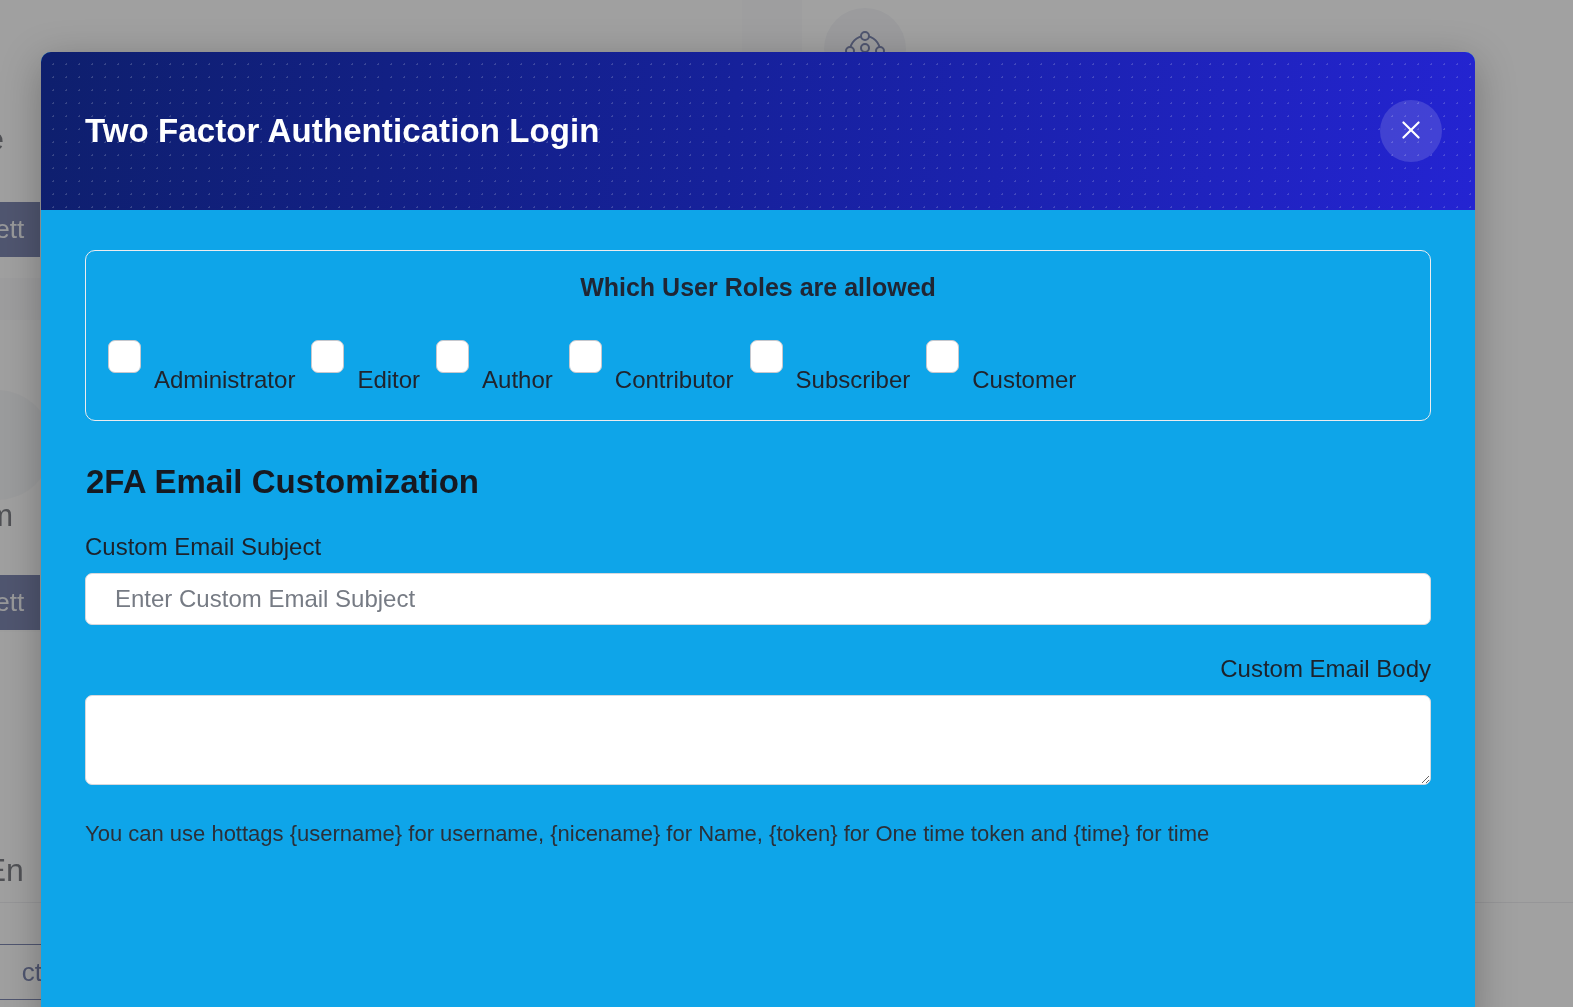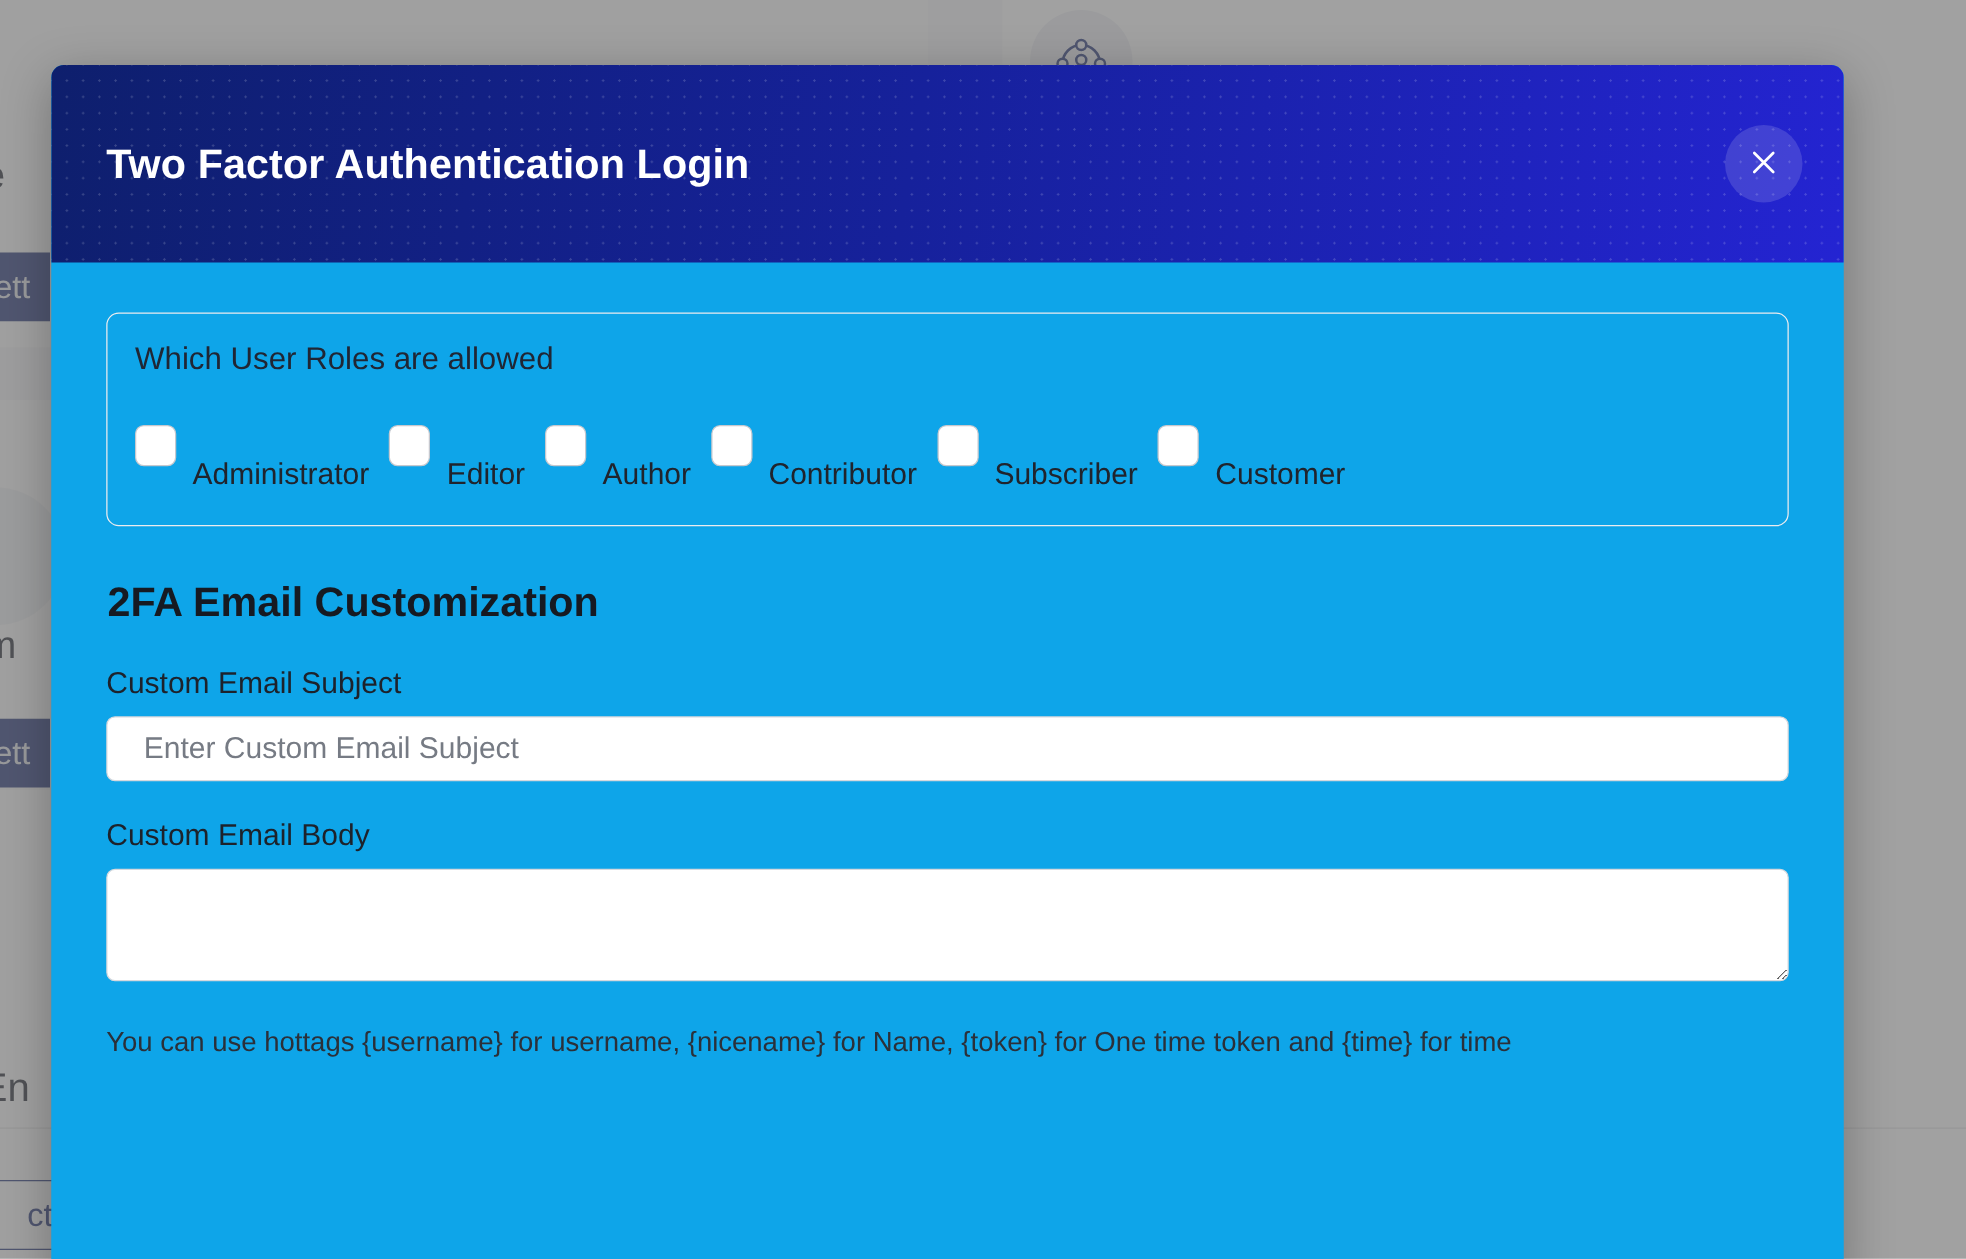--- a/index.html
+++ b/index.html
@@ -191,23 +191,24 @@
 
   
   .roles-panel {
     border: 1px solid #ececef;
     border-radius: 10px;
     padding: 22px 22px 26px 22px;
     box-shadow: 0 1px 2px rgba(0,0,0,0.02);
   }
   .roles-title {
     font-size: 25px;
-    font-weight: 400;
+    font-weight: 700;
     color: #202634;
     margin-bottom: 16px;
+    text-align: center;
   }
   .roles-row {
     display: flex;
     align-items: center;
     flex-wrap: nowrap;
   }
   .role-item {
     display: flex;
     align-items: center;
     margin-right: 16px;
@@ -236,21 +237,21 @@
     font-weight: 700;
     color: #161a22;
     margin: 42px 0 0 1px;
   }
 
   .field-label {
     font-size: 24px;
     color: #1d222b;
     margin: 32px 0 12px 0;
   }
-  .field-label.tight { margin-top: 30px; }
+  .field-label.tight { margin-top: 30px; text-align: right; }
 
   .text-input {
     width: 100%;
     height: 52px;
     border: 1px solid #d6d8dd;
     border-radius: 7px;
     padding: 0 29px;
     font-size: 24px;
     color: #23272f;
     font-family: "Liberation Sans", sans-serif;

